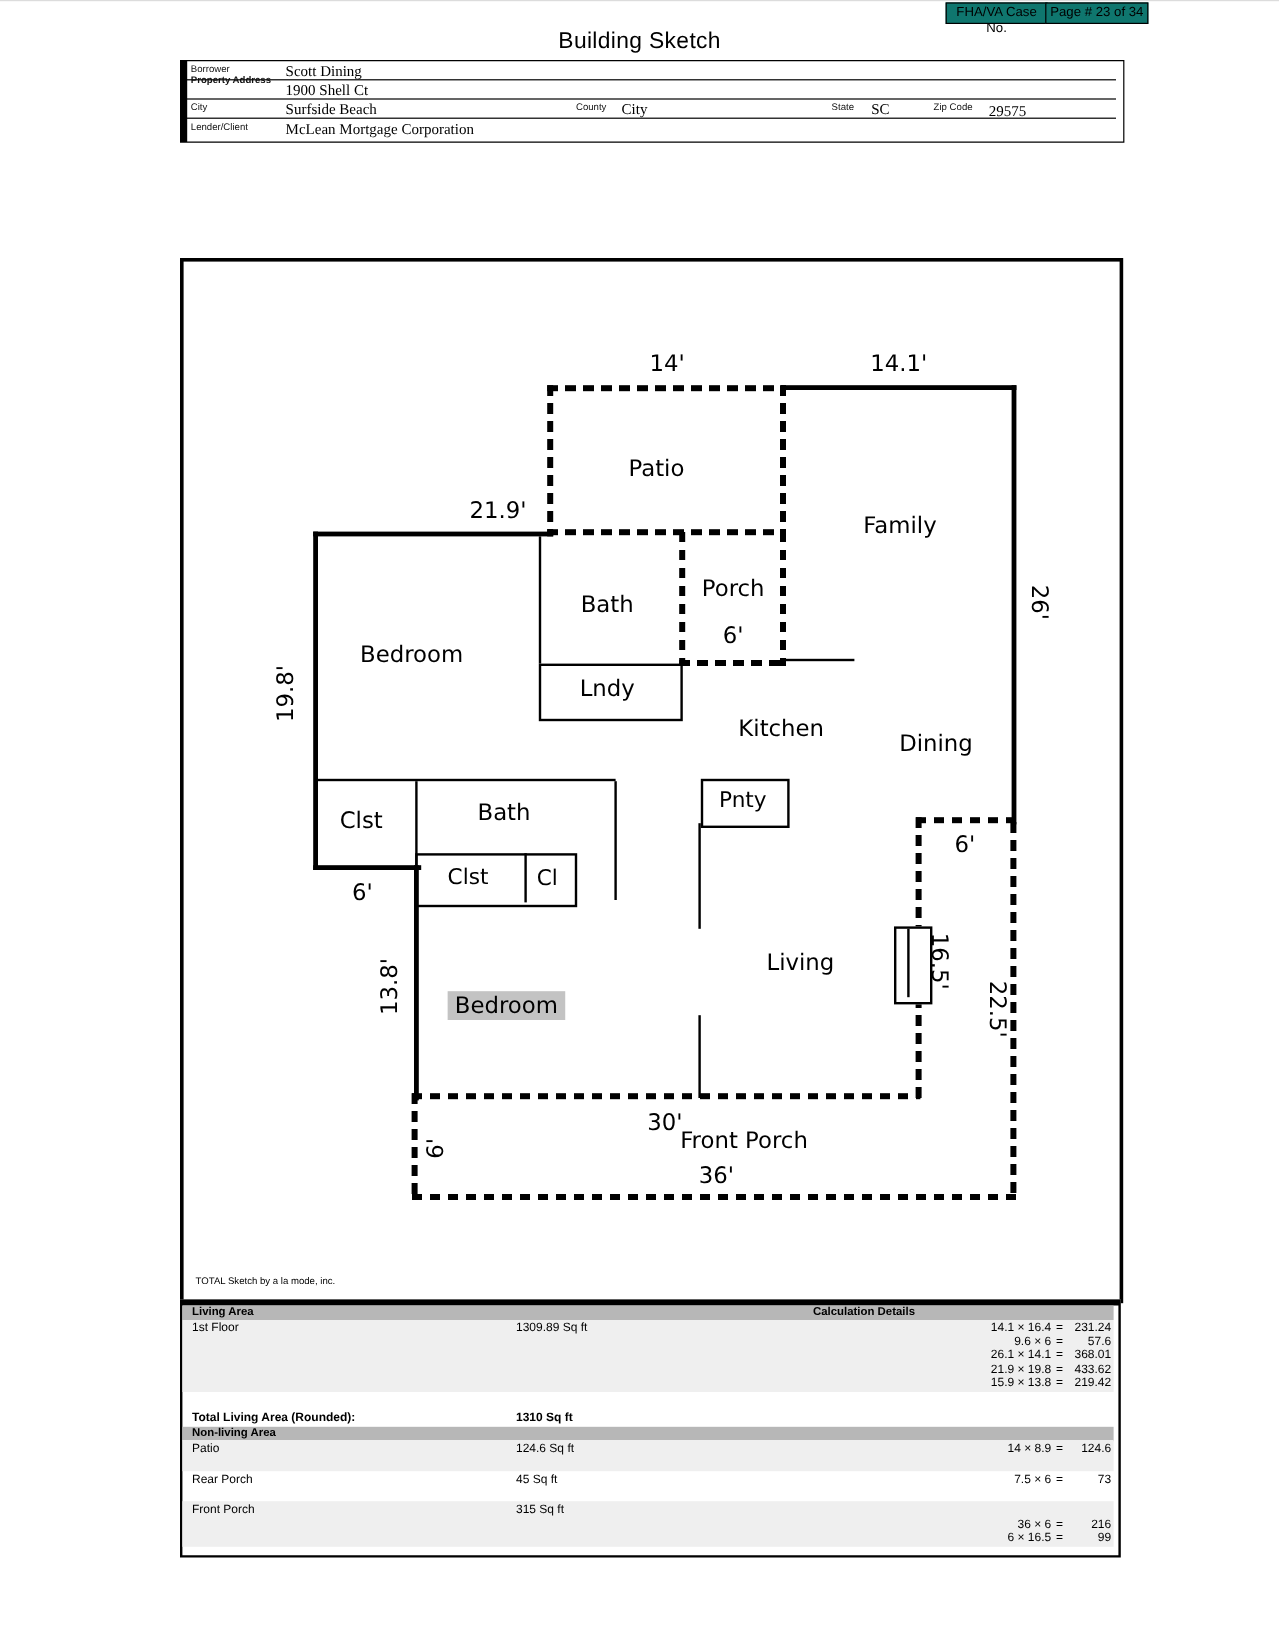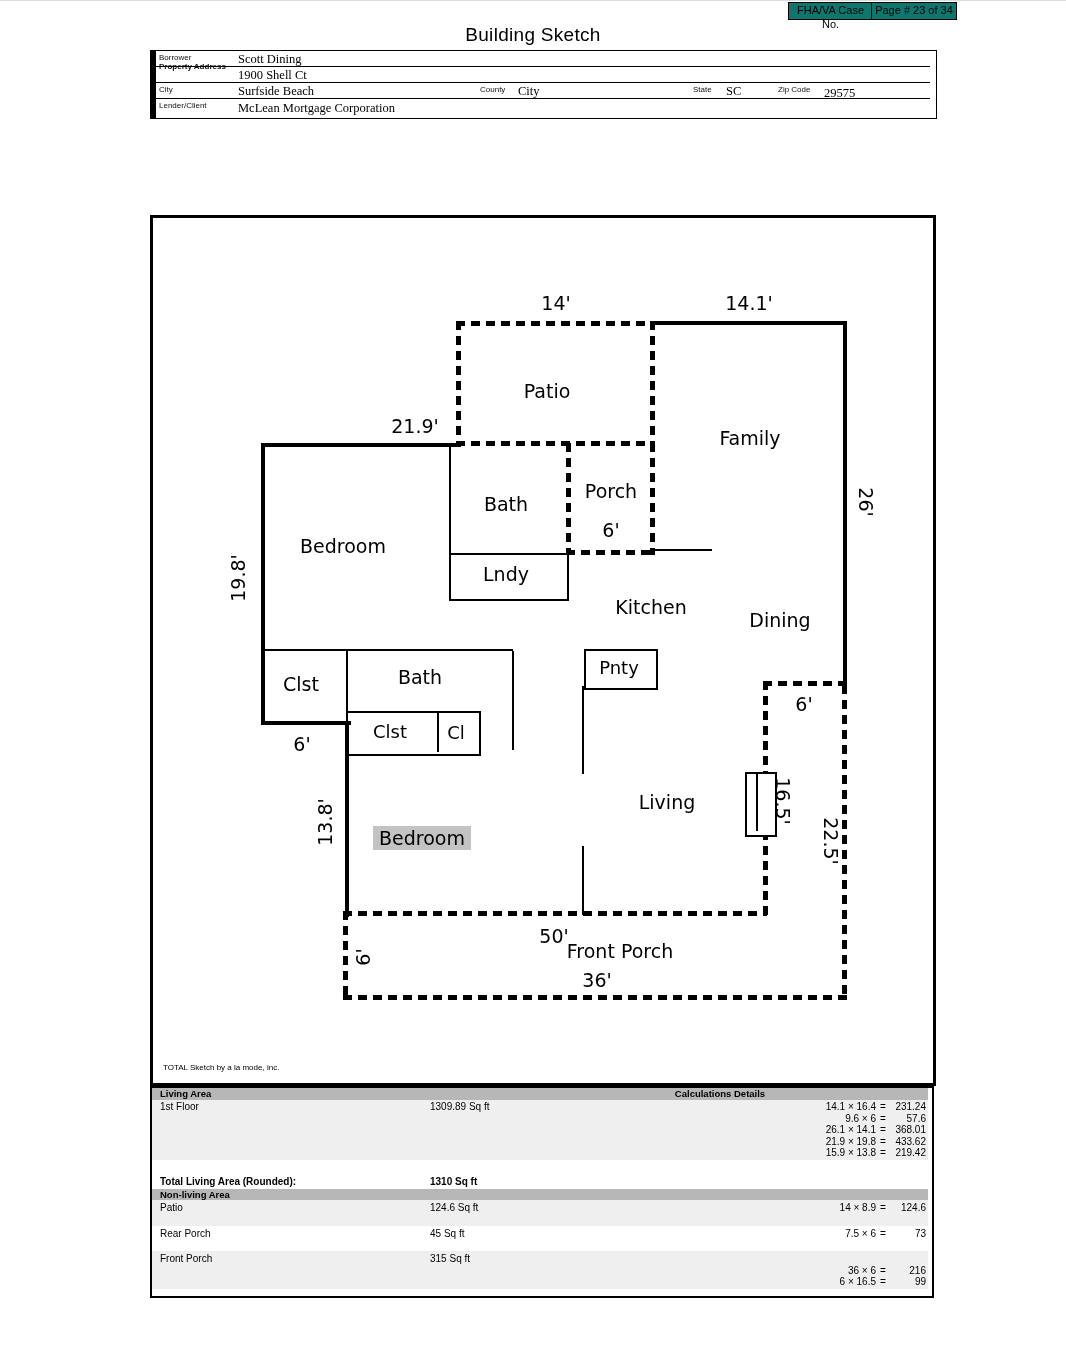--- a/index.html
+++ b/index.html
@@ -158,29 +158,29 @@
   <div class="dl" style="left:415px;top:426px;">21.9'</div>
   <div class="dl rcw" style="left:866px;top:502px;">26'</div>
   <div class="dl rccw" style="left:238px;top:578px;">19.8'</div>
   <div class="dl" style="left:611px;top:530px;">6'</div>
   <div class="dl" style="left:302px;top:744px;">6'</div>
   <div class="dl" style="left:804px;top:704px;">6'</div>
   <div class="dl rcw" style="left:783px;top:801px;">16.5'</div>
   <div class="dl rcw" style="left:831px;top:841px;">22.5'</div>
   <div class="dl rccw" style="left:325px;top:822px;">13.8'</div>
   <div class="dl rccw" style="left:363px;top:957px;">6'</div>
-  <div class="dl" style="left:554px;top:936px;">50'</div>
+  <div class="dl" style="left:554px;top:936px;">30'</div>
   <div class="dl" style="left:597px;top:980px;">36'</div>
 
   <div class="brand">TOTAL Sketch by a la mode, inc.</div>
   <div class="calc-box"></div>
 
   <div class="band" style="top:1088px;"></div>
   <div class="band-label" style="left:160px;top:1088px;">Living Area</div>
-  <div class="band-label" style="left:640px;top:1088px;width:160px;text-align:center;">Calculations Details</div>
+  <div class="band-label" style="left:640px;top:1088px;width:160px;text-align:center;">Calculation Details</div>
 
   <div class="rowbg" style="top:1100px;height:60px;"></div>
   <div class="cell-name" style="top:1101px;">1st Floor</div>
   <div class="cell-area" style="top:1101px;">1309.89 Sq ft</div>
 
   <div class="calc-line" style="top:1101px;">
     <span class="calc-expr">14.1 × 16.4</span>
     <span class="calc-eq">=</span>
     <span class="calc-val">231.24</span>
   </div>

